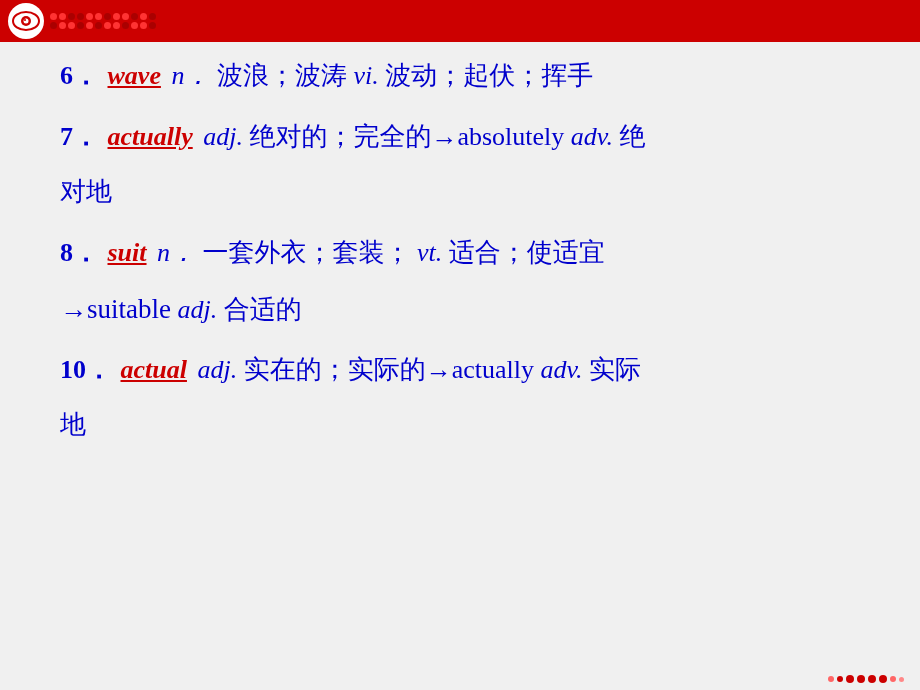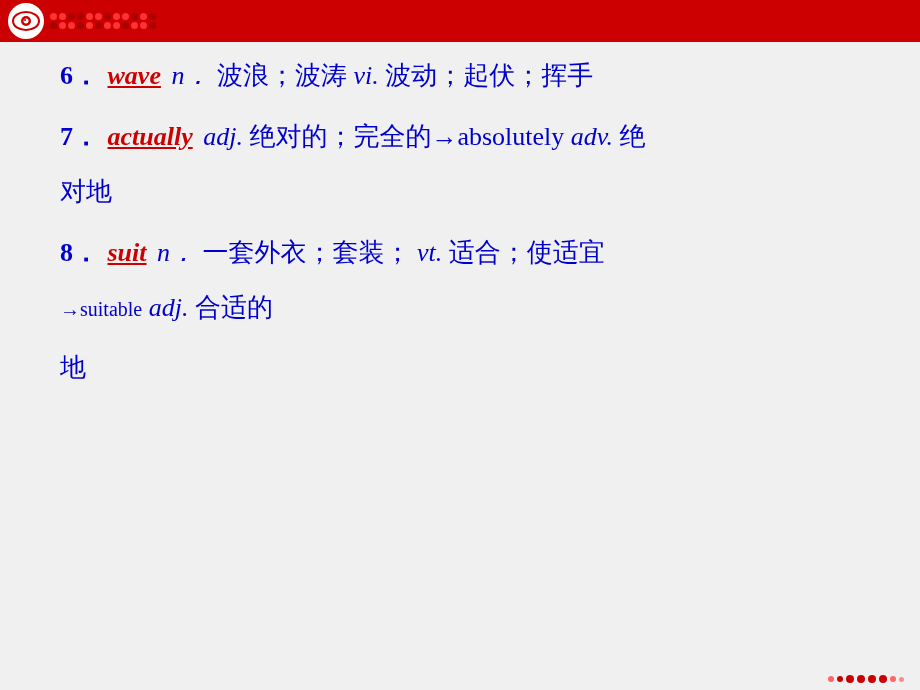--- a/index.html
+++ b/index.html
@@ -99,21 +99,21 @@
       font-family: "Times New Roman", serif;
     }
 
     .chinese {
       color: #0000cc;
       font-size: 26px;
     }
 
     .arrow {
       color: #0000cc;
-      font-size: 20px;
+      font-size: 27px;
     }
 
     .continuation {
       font-size: 26px;
       color: #0000cc;
       margin-top: 12px;
       padding-left: 0;
     }
   </style>
 </head>
@@ -202,20 +202,28 @@
         <span class="arrow">→suitable</span>
         <span class="pos"> adj.</span>
         <span class="chinese">合适的</span>
       </div>
     </div>
 
     <div class="vocab-item">
     </div>
 
     <div class="vocab-item">
+      <span class="vocab-line">
+        <span class="item-num">10．</span>
+        <span class="keyword">actual</span>
+        <span class="pos"> adj.</span>
+        <span class="chinese">实在的；实际的→actually</span>
+        <span class="pos"> adv.</span>
+        <span class="chinese">实际</span>
+      </span>
       <div class="continuation">地</div>
     </div>
 
   </div>
 
   <div class="bottom-bar">
     <div style="display:flex;gap:3px;align-items:center;">
       <span style="width:6px;height:6px;border-radius:50%;background:#ff6666;display:inline-block;"></span>
       <span style="width:6px;height:6px;border-radius:50%;background:#cc0000;display:inline-block;"></span>
       <span style="width:8px;height:8px;border-radius:50%;background:#cc0000;display:inline-block;"></span>

